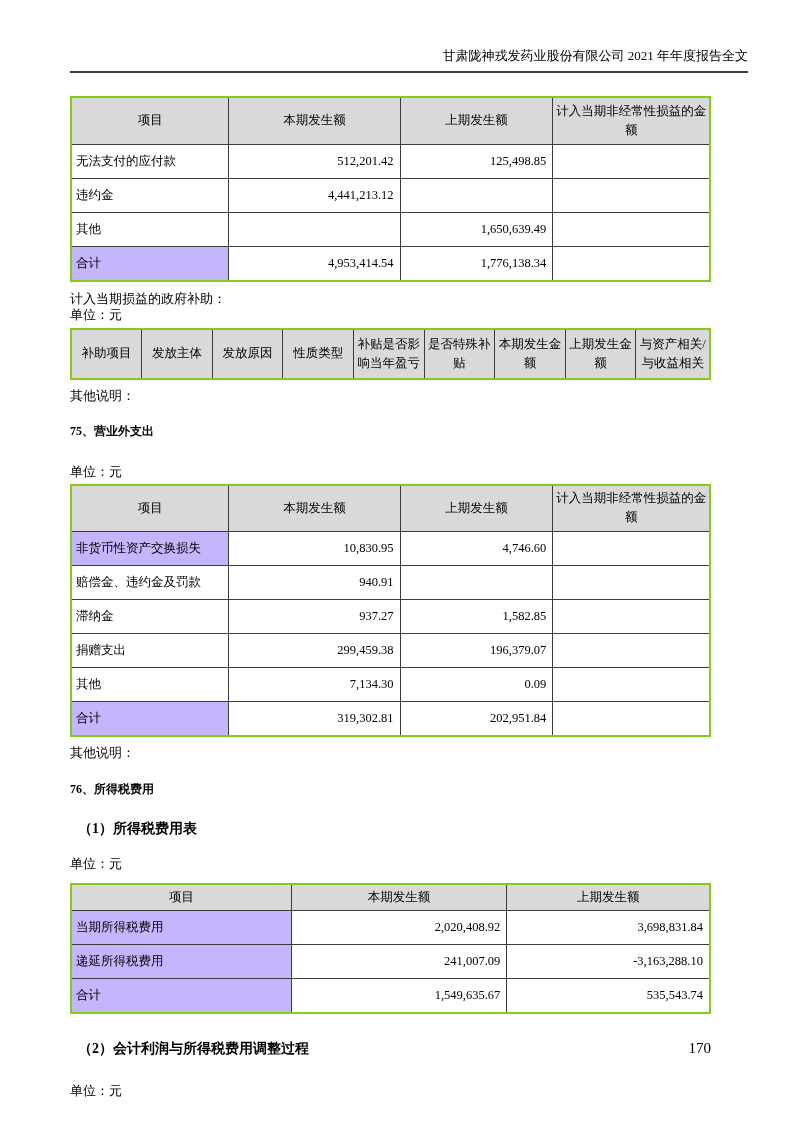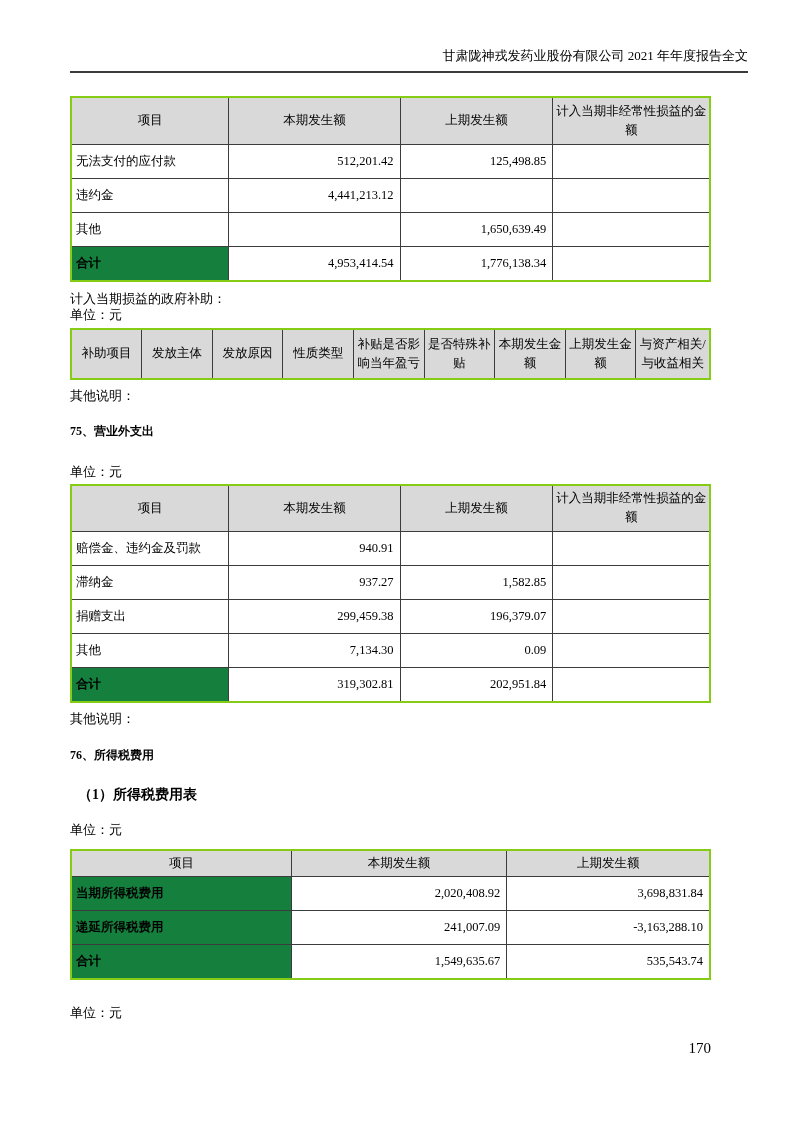--- a/index.html
+++ b/index.html
@@ -31,21 +31,21 @@
   }
   table.fin-table th {
     background:#d9d9d9;
     font-weight:normal;
     text-align:center;
     padding:2px;
     line-height:19px;
   }
   td.label-col { text-align:left; padding:8px 4px; }
   td.num-col   { text-align:right; padding:2px 6px; }
-  td.shaded    { background:#15803d;font-weight:bold; }
+  td.shaded    { background:#c4b5fd; }
 
   .t-pay thead tr   { height:47px; }
   .t-pay tbody tr   { height:28px; }
   .t-gov thead tr   { height:50px; }
   .t-nonop thead tr { height:47px; }
   .t-nonop tbody tr { height:27px; }
   .t-tax thead tr   { height:26px; }
   .t-tax tbody tr   { height:25px; }
   .t-tax thead th   { line-height:15px; }
 
@@ -158,20 +158,26 @@
     <thead>
           <tr>
             <th>项目</th>
             <th>本期发生额</th>
             <th>上期发生额</th>
             <th>计入当期非经常性损益的金额</th>
           </tr>
         </thead>
         <tbody>
           <tr>
+            <td class="label-col shaded">非货币性资产交换损失</td>
+            <td class="num-col">10,830.95</td>
+            <td class="num-col">4,746.60</td>
+            <td class="num-col"></td>
+          </tr>
+          <tr>
             <td class="label-col">赔偿金、违约金及罚款</td>
             <td class="num-col">940.91</td>
             <td class="num-col"></td>
             <td class="num-col"></td>
           </tr>
           <tr>
             <td class="label-col">滞纳金</td>
             <td class="num-col">937.27</td>
             <td class="num-col">1,582.85</td>
             <td class="num-col"></td>
@@ -230,20 +236,21 @@
             <td class="num-col">-3,163,288.10</td>
           </tr>
           <tr>
             <td class="label-col shaded">合计</td>
             <td class="num-col">1,549,635.67</td>
             <td class="num-col">535,543.74</td>
           </tr>
         </tbody>
       </table>
 
+    <h4 class="sub-title" style="margin-top:26px">（2）会计利润与所得税费用调整过程</h4>
 
     <p class="unit" style="margin-top:25px">单位：元</p>
 
   </div>
 
   <div class="page-number">170</div>
 
 </div>
 
 </body></html>

